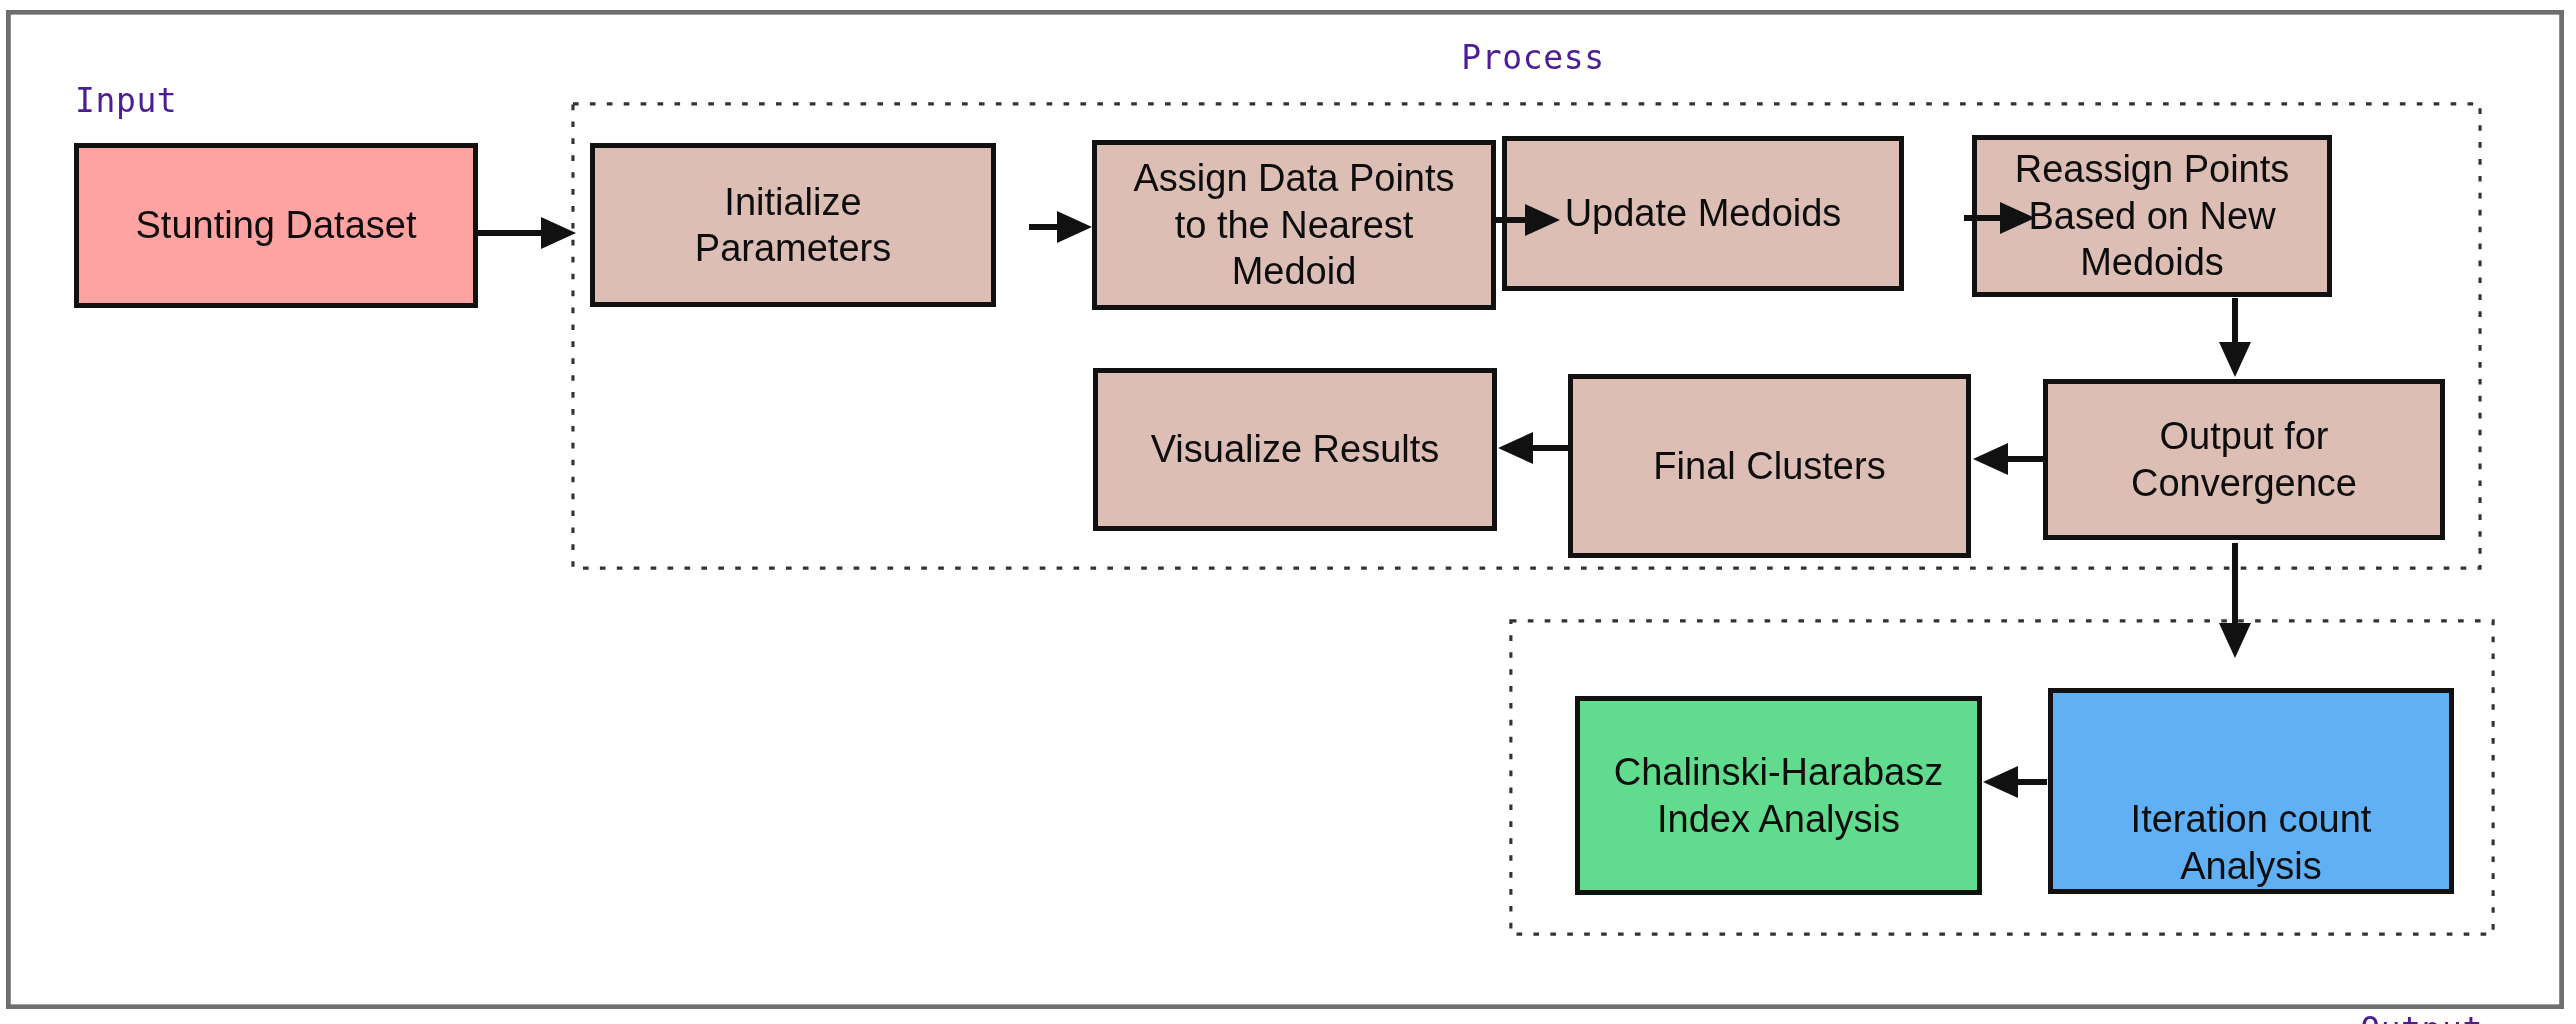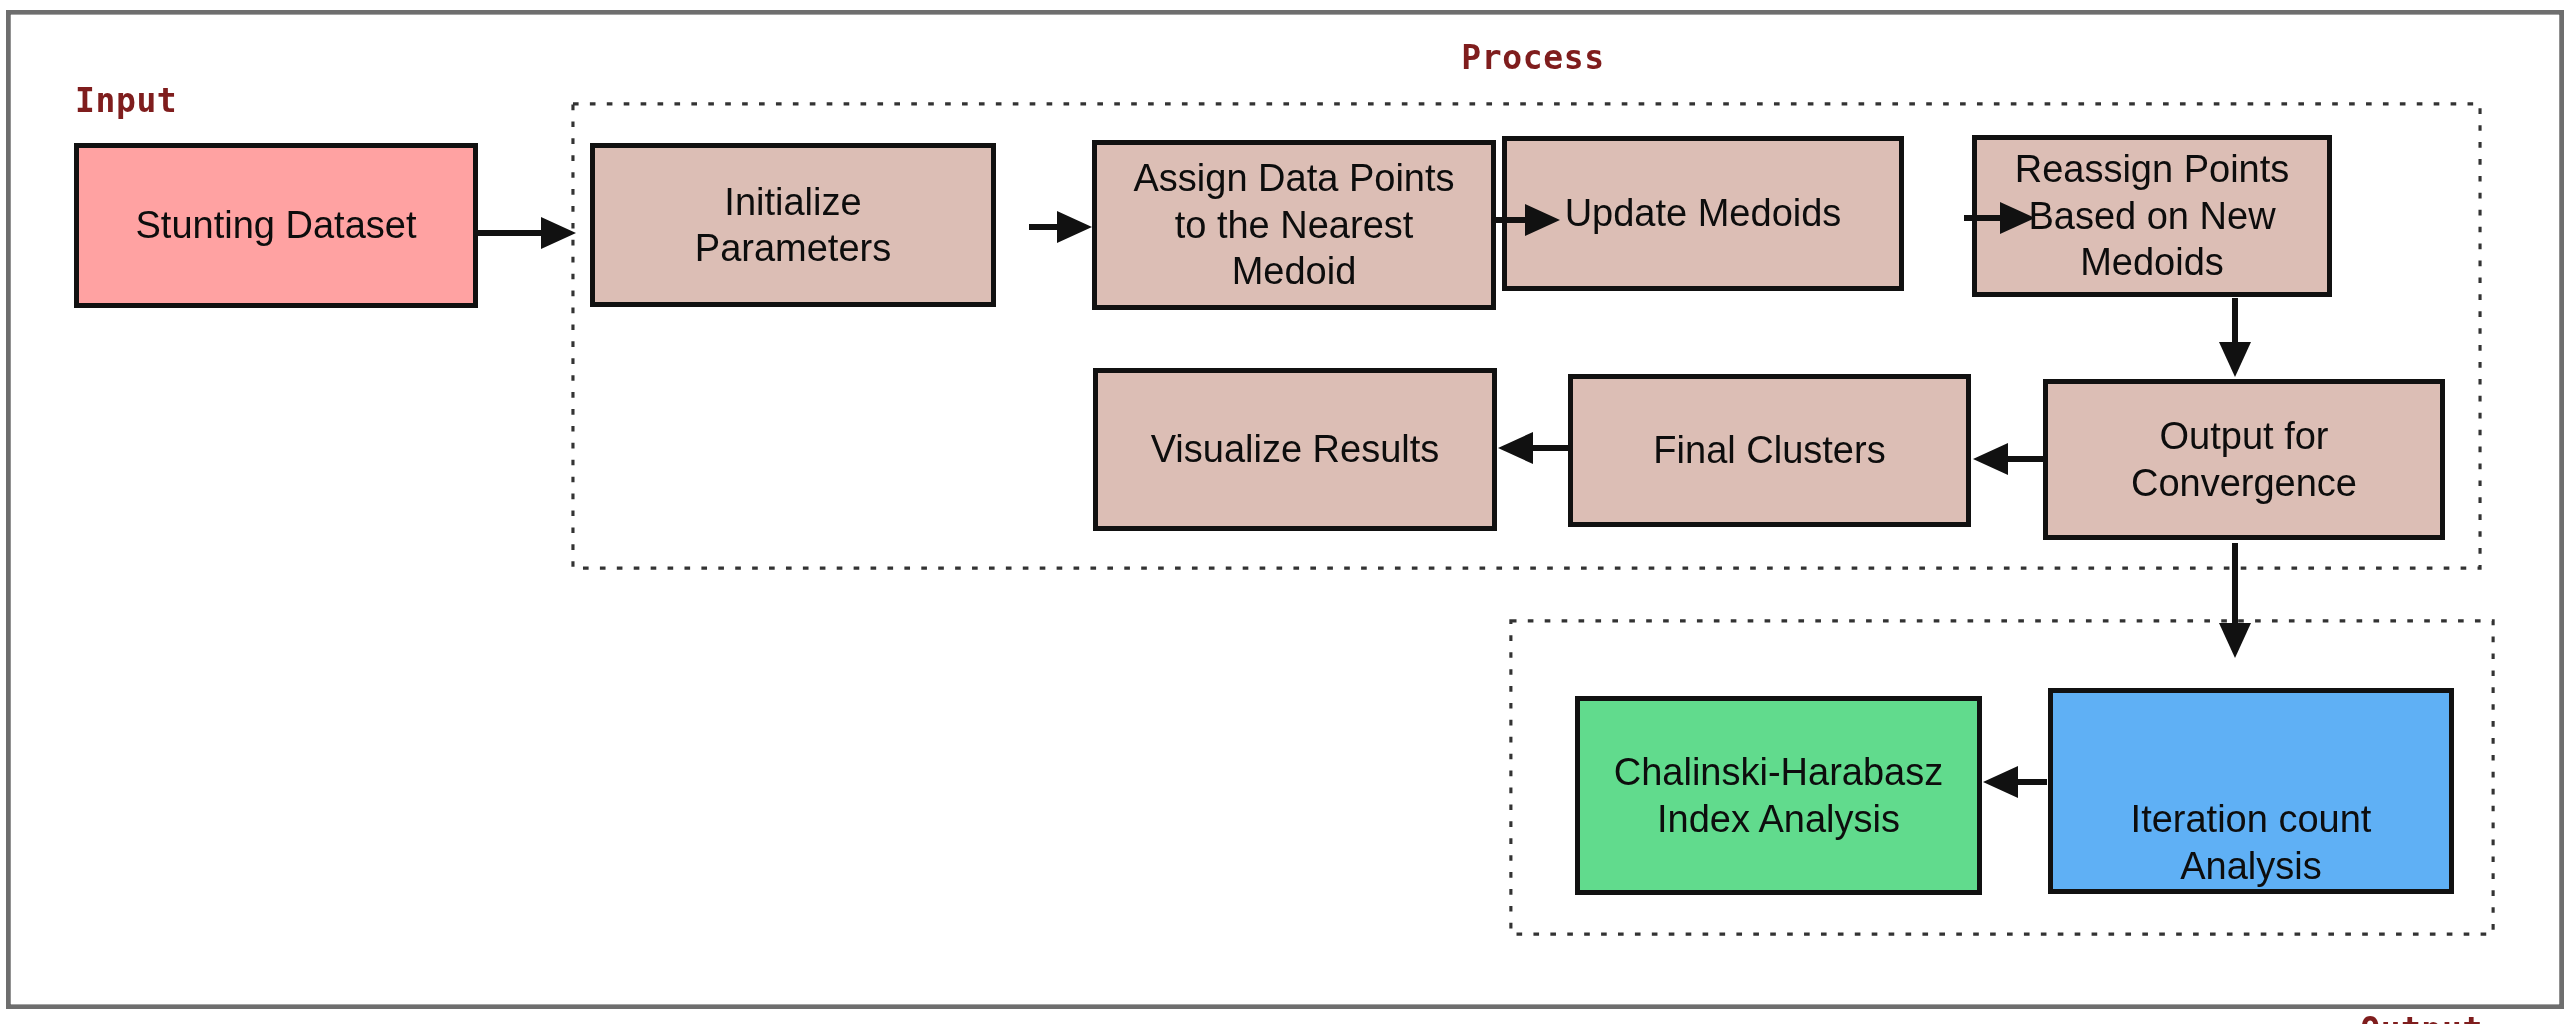--- a/index.html
+++ b/index.html
@@ -2,41 +2,41 @@
 <html style="font-size:10px"><head>
 <meta charset="utf-8">
 <style>
   html,body{margin:0;padding:0;background:#ffffff;}
   body{width:2576px;height:1025px;position:relative;font-family:"Liberation Sans",sans-serif;}
   .canvas{position:absolute;left:0;top:0;width:2576px;height:1025px;background:#ffffff;overflow:hidden;}
 
   .outer-frame{position:absolute;left:6.3px;top:10px;width:2558px;height:999px;
     border:4.4px solid #6e6e6e;box-sizing:border-box;box-shadow:inset 0 0 0 0.6px #4a4a4a;}
 
-  .group-label{position:absolute;font-family:"DejaVu Sans Mono",monospace;font-weight:700;
-    font-size:33px;color:#7f1d1d;letter-spacing:0.6px;white-space:nowrap;}
+  .group-label{position:absolute;font-family:"DejaVu Sans Mono",monospace;font-weight:400;
+    font-size:33px;color:#4c1d95;letter-spacing:0.6px;white-space:nowrap;}
   .label-input{left:75px;top:81px;}
   .label-process{left:1458px;top:38px;width:150px;text-align:center;}
   .label-output{left:2295px;top:1010px;width:188px;text-align:right;}
 
   .group-border{position:absolute;}
   .process-border{left:571px;top:102px;width:1911px;height:468px;}
   .output-border{left:1509px;top:619px;width:986px;height:317px;}
 
   .node{position:absolute;box-sizing:border-box;border:5.6px solid #111111;
     display:flex;align-items:center;justify-content:center;text-align:center;}
   .node-label{font-size:38px;line-height:1.22;color:#0d0d0d;white-space:pre-line;}
 
   .n-stunting {left:74px; top:143px; width:404px; height:165px;}
   .n-initialize{left:590px; top:143px; width:406px; height:164px;}
   .n-assign   {left:1092px;top:140px; width:404px; height:170px;}
   .n-update   {left:1502px;top:136px; width:402px; height:155px;}
   .n-reassign {left:1972px;top:135px; width:360px; height:162px;}
   .n-check    {left:2043px;top:379px; width:402px; height:161px;}
-  .n-final    {left:1568px;top:374px; width:403px; height:153px;}
+  .n-final    {left:1568px;top:374px; width:403px; height:184px;}
   .n-visualize{left:1093px;top:368px; width:404px; height:163px;}
   .n-chalinski{left:1575px;top:696px;width:407px; height:199px;}
   .n-iteration{left:2048px;top:688px;width:406px; height:206px;}
 
   .arrow{position:absolute;}
   .shaft-h{position:absolute;height:6.3px;background:#111111;top:13px;}
   .shaft-v{position:absolute;width:6.3px;background:#111111;left:13px;}
   .head-right{position:absolute;width:0;height:0;top:0;
     border-top:16.3px solid transparent;border-bottom:16.3px solid transparent;border-left:35px solid #111111;}
   .head-left{position:absolute;width:0;height:0;top:0;left:0;

